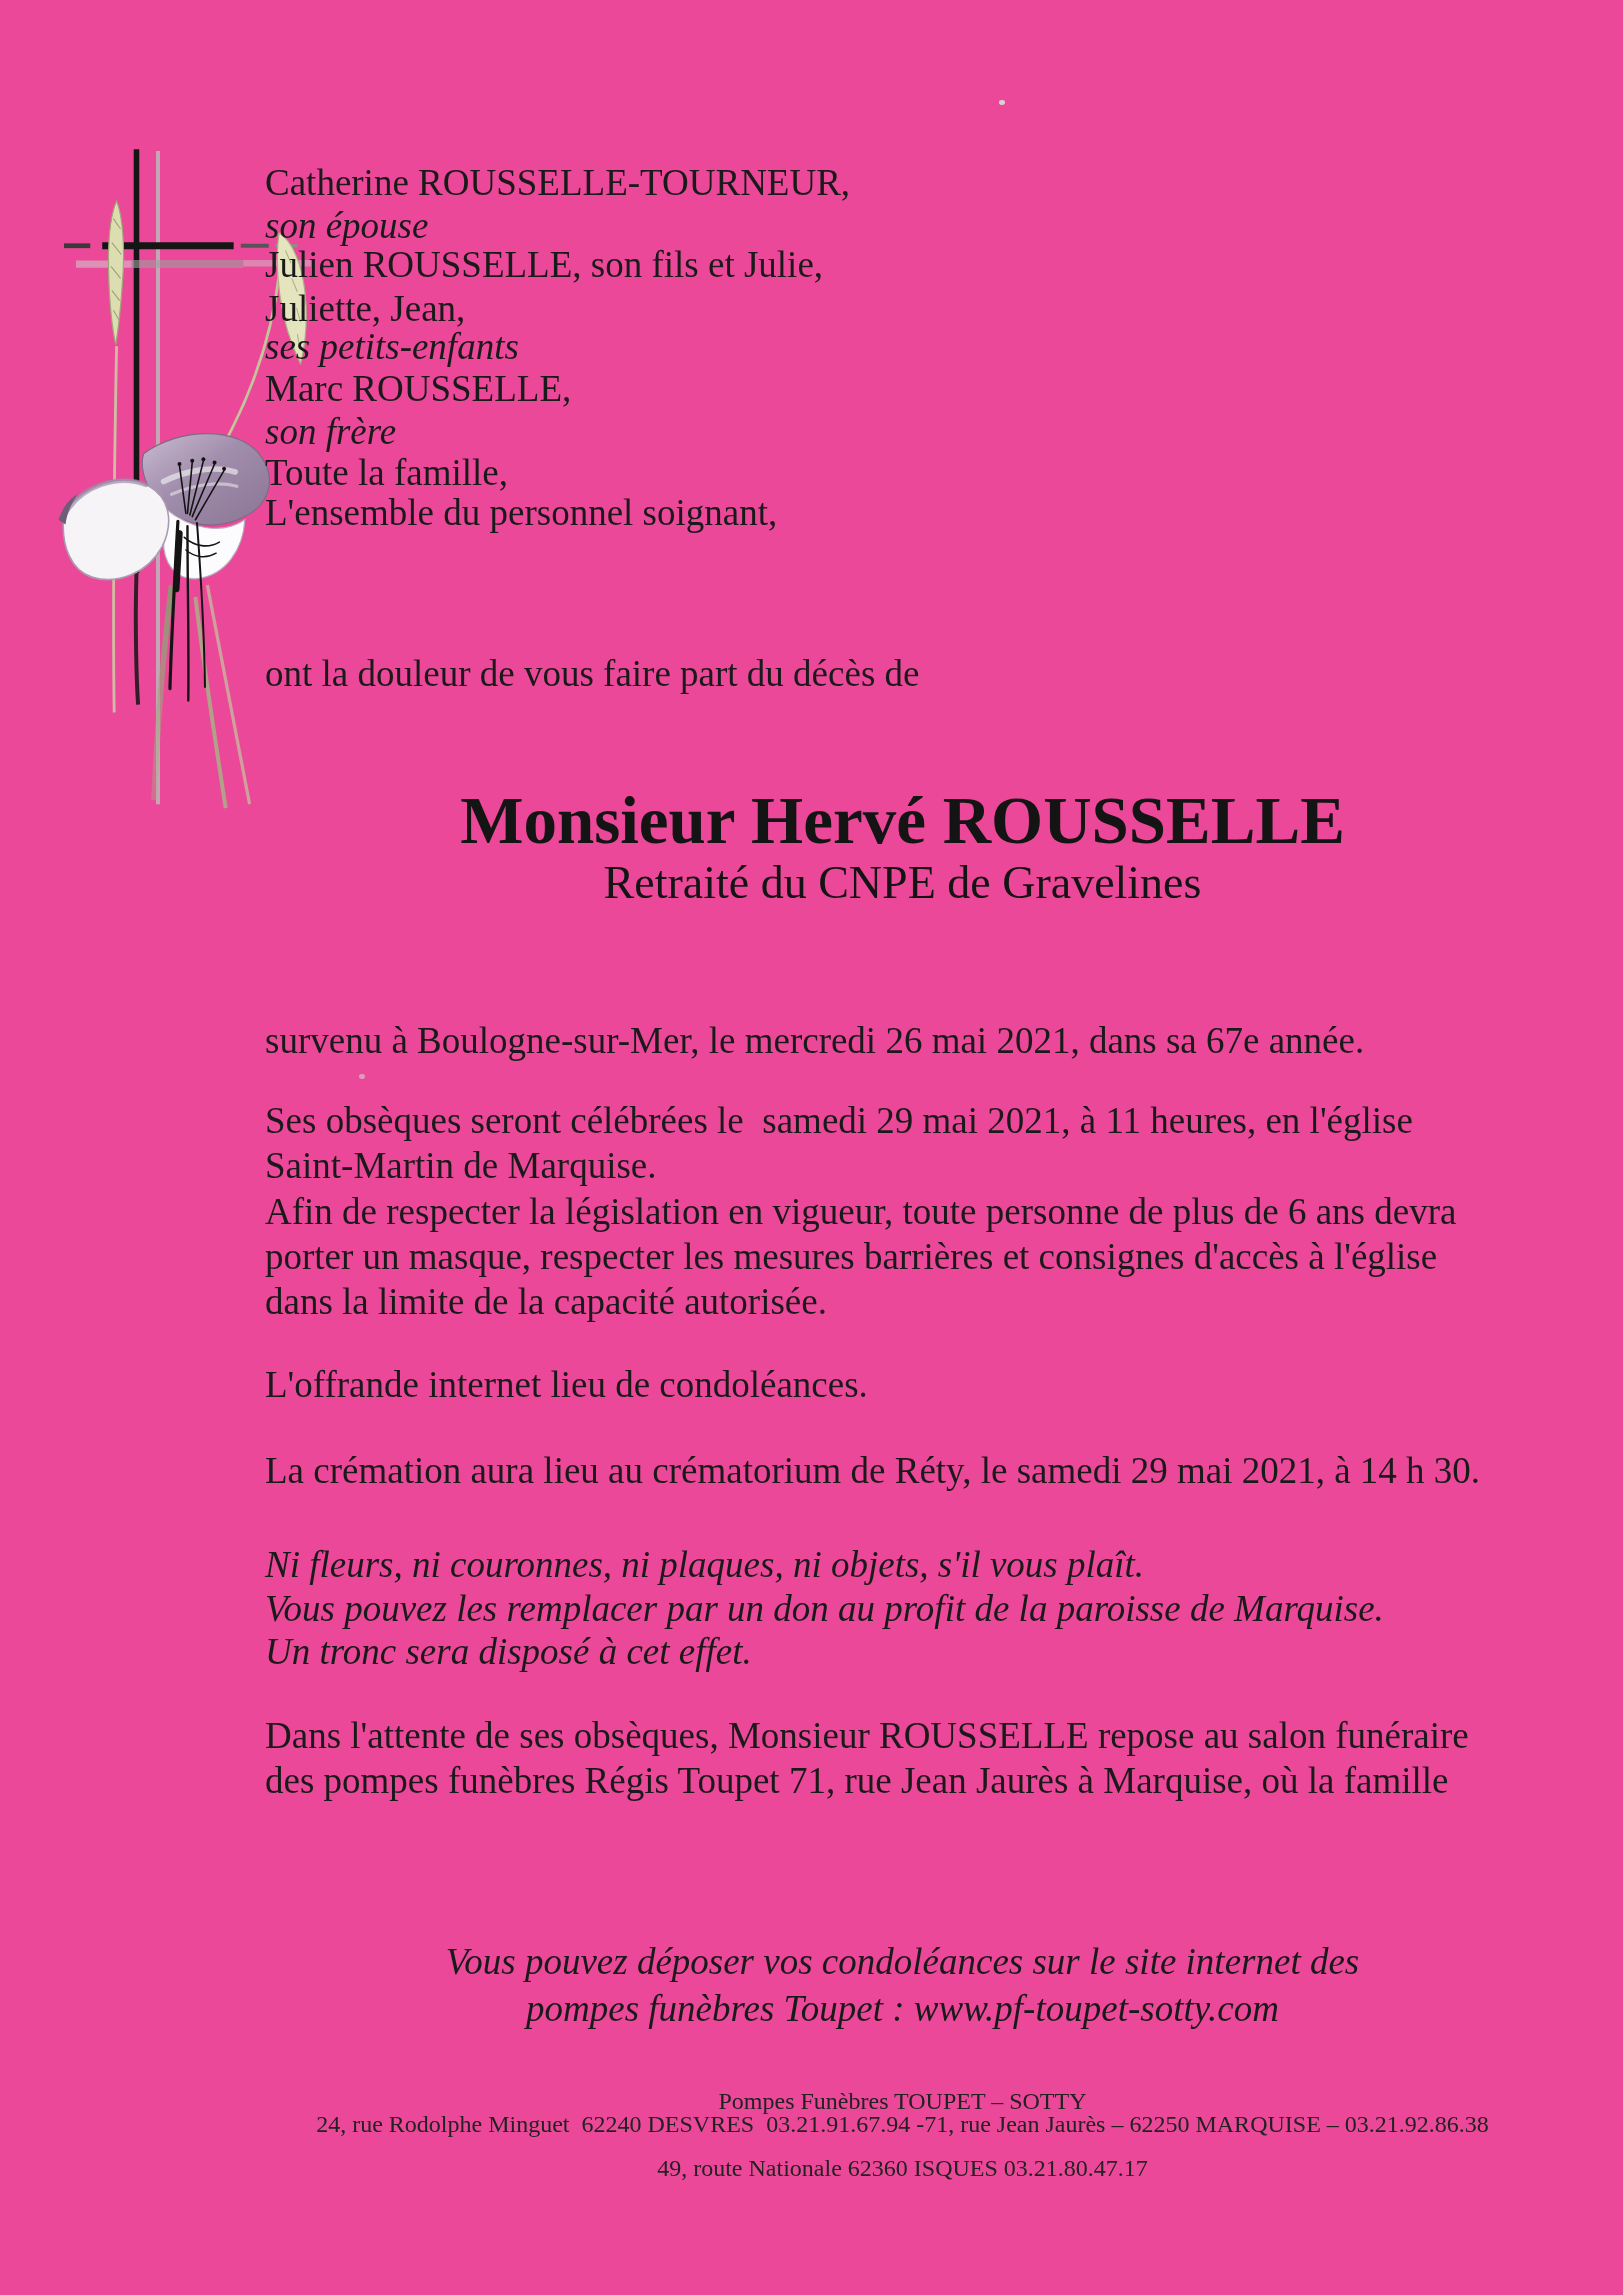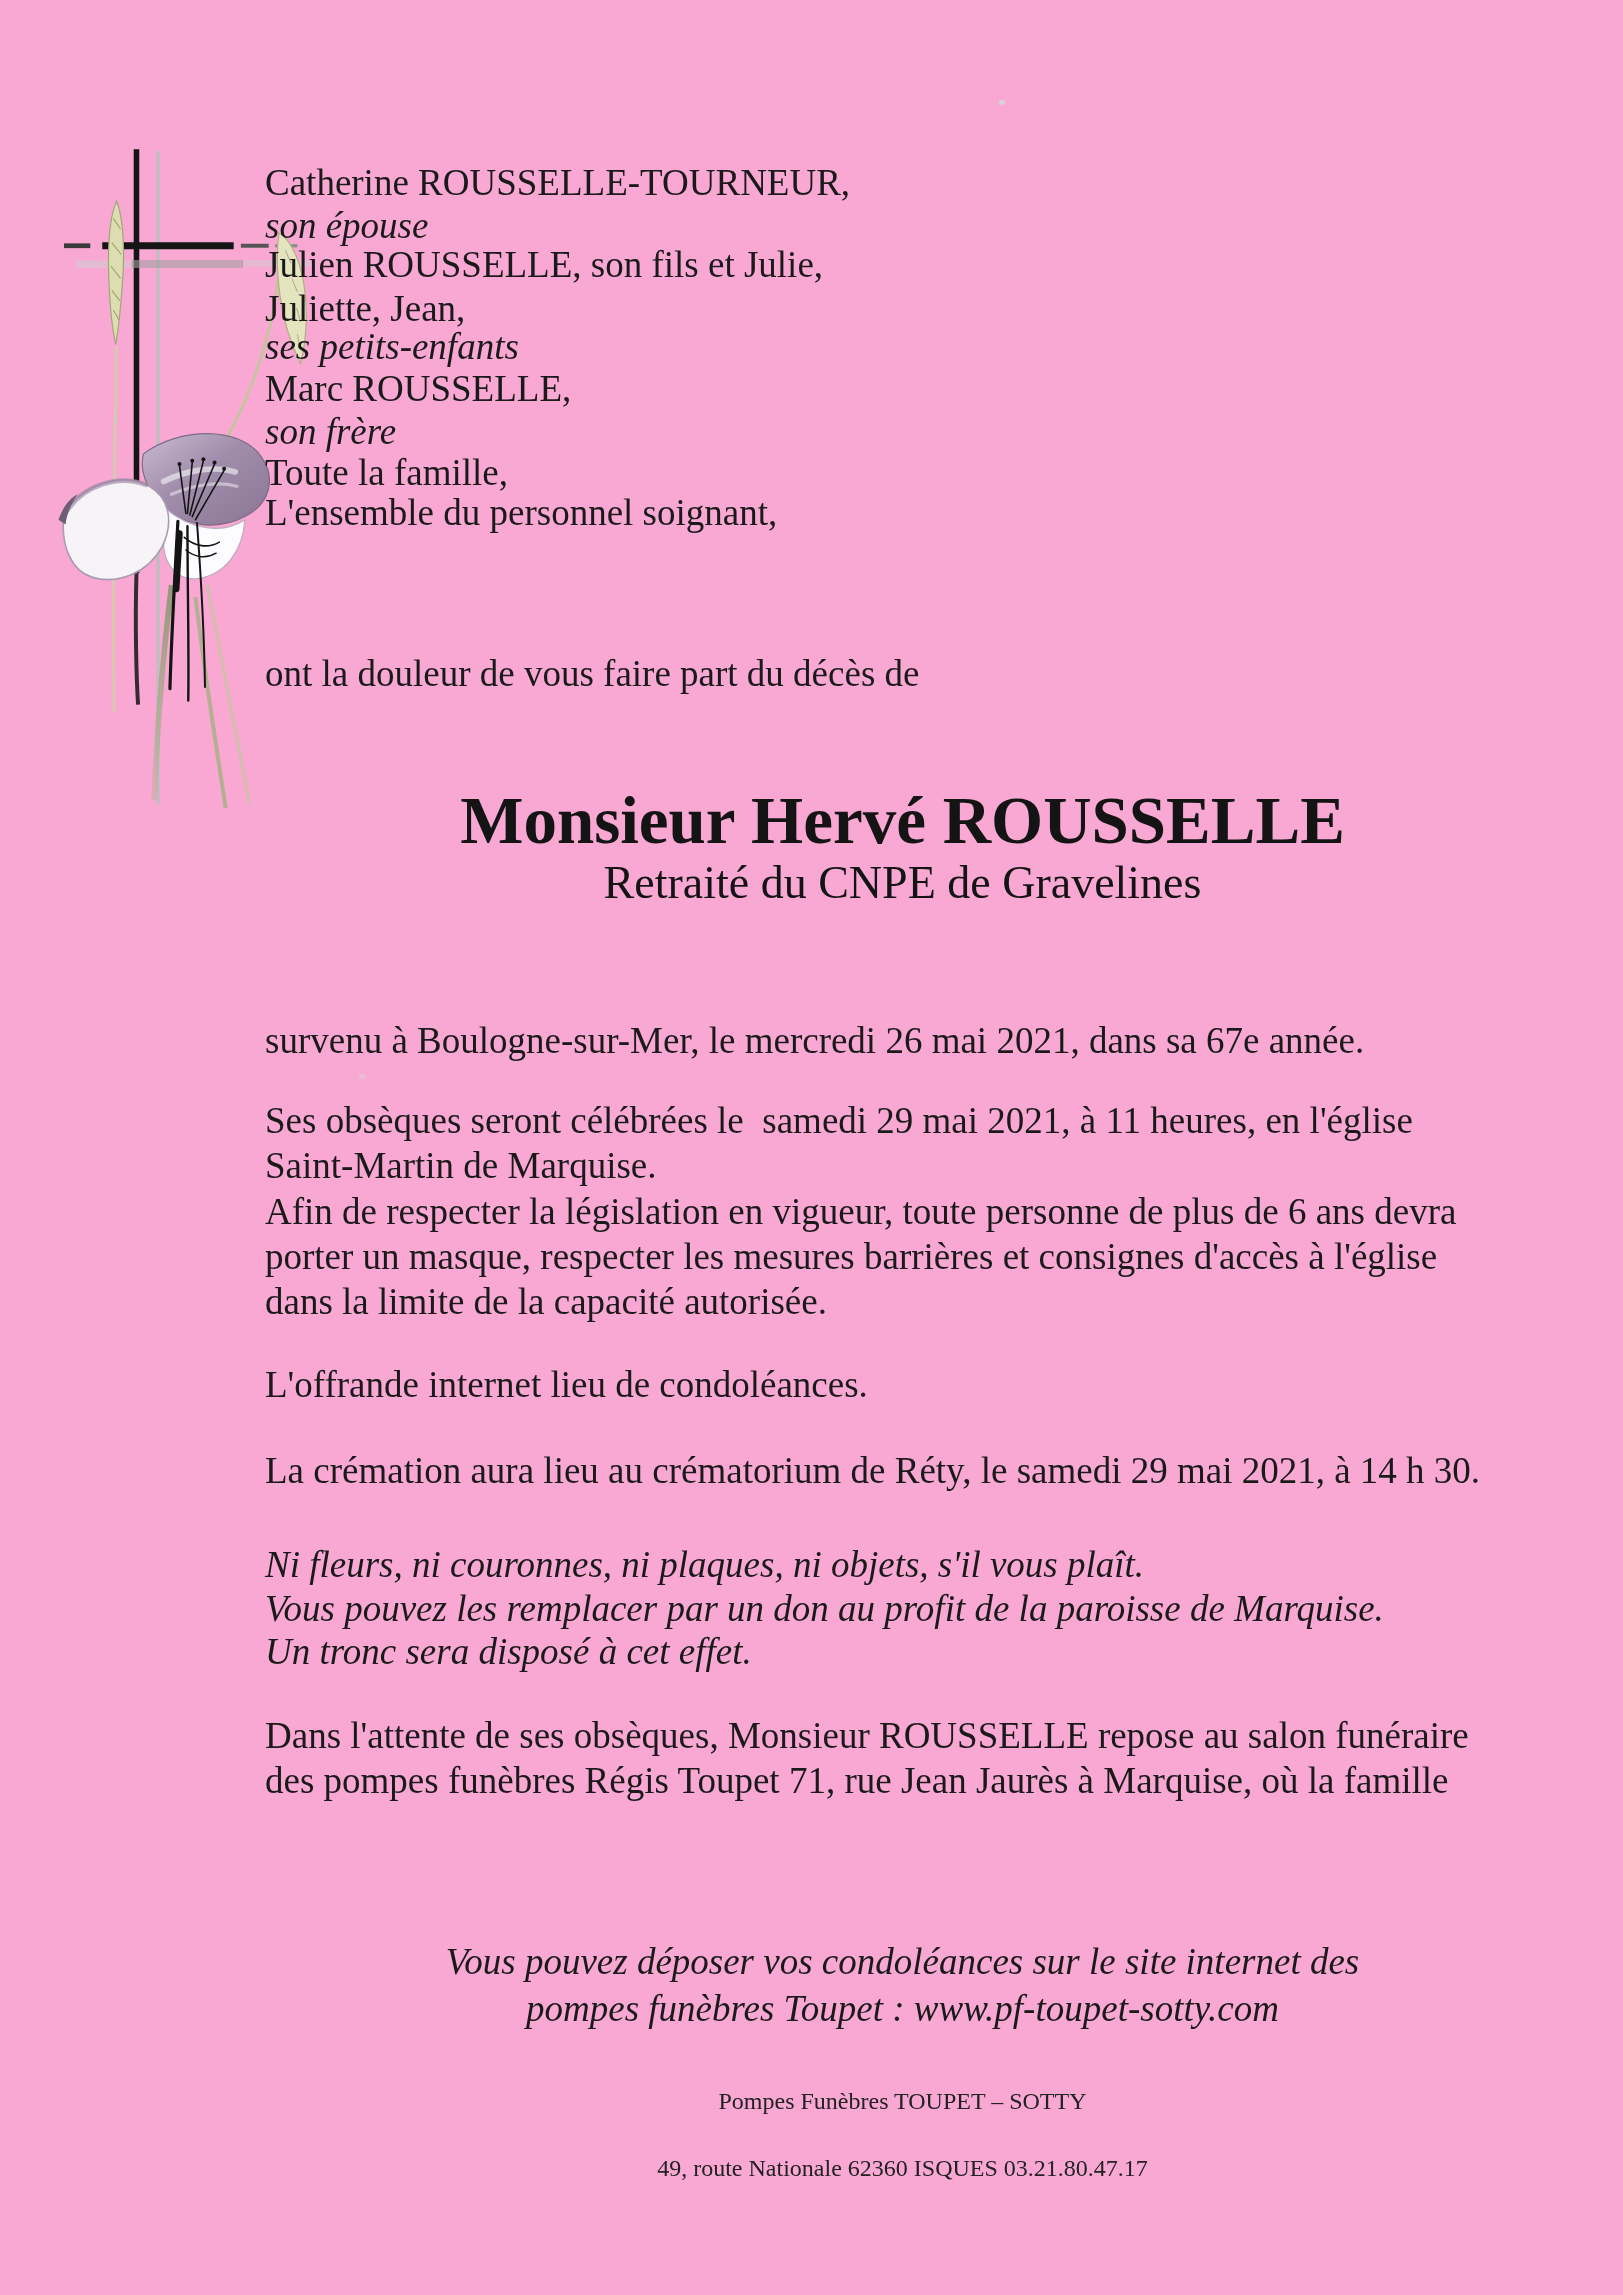--- a/index.html
+++ b/index.html
@@ -1,19 +1,19 @@
 <!DOCTYPE html>
 <html style="font-size:12.8px"><head>
 <meta charset="utf-8">
 <style>
   html,body{margin:0;padding:0;background:#e8e8e8;}
   .page{
     position:relative;
     width:1624px;height:2295px;
-    background:#f9a8d4;
+    background:#ec4899;
     overflow:hidden;
     font-family:"Liberation Serif","DejaVu Serif",serif;
     color:#1a1a1a;
   }
   .line{
     position:absolute;
     left:265px;width:1275px;
     font-size:37px;line-height:1.107;
     white-space:pre;
     color:#1a1a1a;
@@ -139,19 +139,20 @@
   <div class="line right italic" style="top:1589px">Vous pouvez les remplacer par un don au profit de la paroisse de Marquise.</div>
   <div class="line right italic" style="top:1632px">Un tronc sera disposé à cet effet.</div>
 
   <div class="line" style="top:1716px">Dans l'attente de ses obsèques, Monsieur ROUSSELLE repose au salon funéraire</div>
   <div class="line" style="top:1761px">des pompes funèbres Régis Toupet 71, rue Jean Jaurès à Marquise, où la famille</div>
 
   <div class="line center italic" style="top:1942px">Vous pouvez déposer vos condoléances sur le site internet des</div>
   <div class="line center italic" style="top:1989px">pompes funèbres Toupet : www.pf-toupet-sotty.com</div>
 
   <div class="line center footer-line" style="top:2088px">Pompes Funèbres TOUPET – SOTTY</div>
+  <div class="line center footer-line" style="top:2111px">24, rue Rodolphe Minguet  62240 DESVRES  03.21.91.67.94 -71, rue Jean Jaurès – 62250 MARQUISE – 03.21.92.86.38</div>
   <div class="line center footer-line" style="top:2155px">49, route Nationale 62360 ISQUES 03.21.80.47.17</div>
 
   <div class="speck" style="left:999px;top:100px"></div>
   <div class="speck" style="left:359px;top:1074px;opacity:.6"></div>
 
 </div>
 
 
 </body></html>

